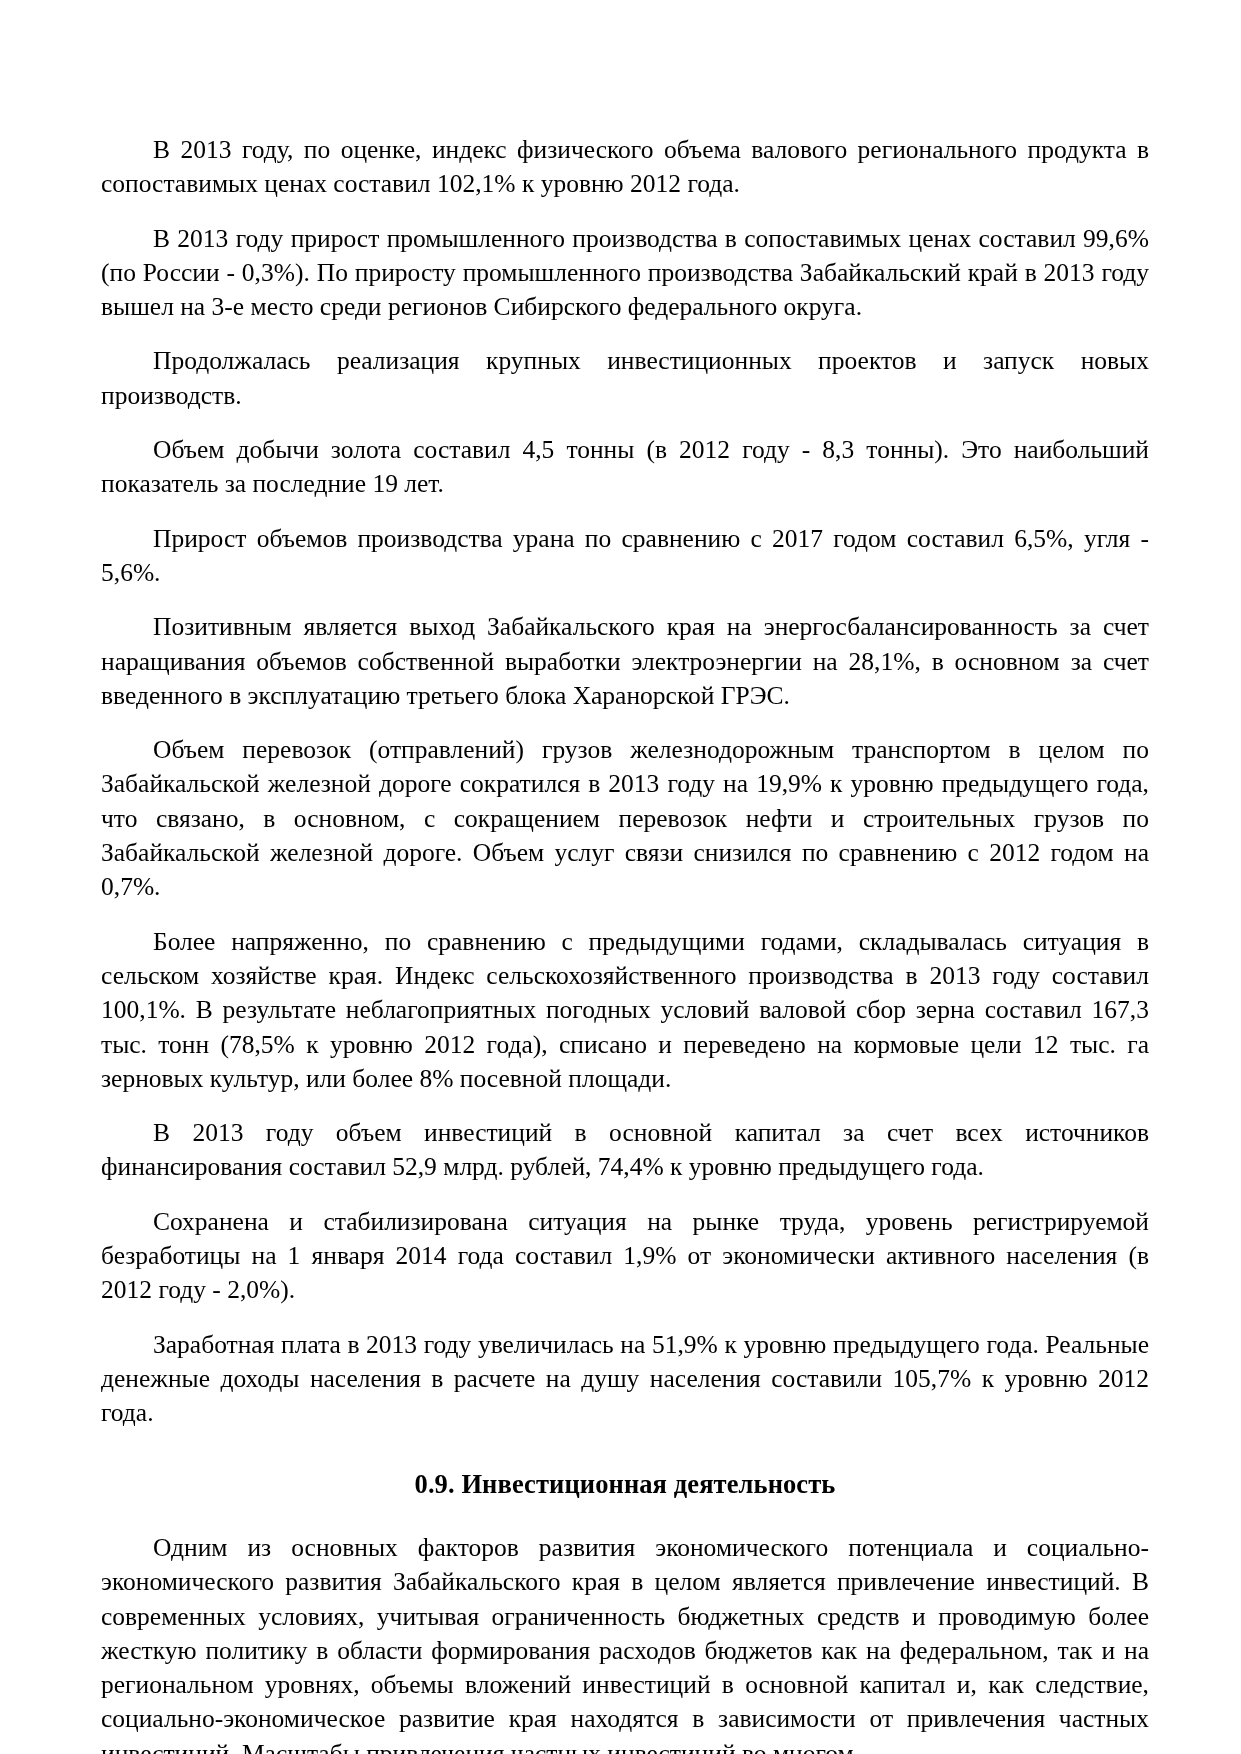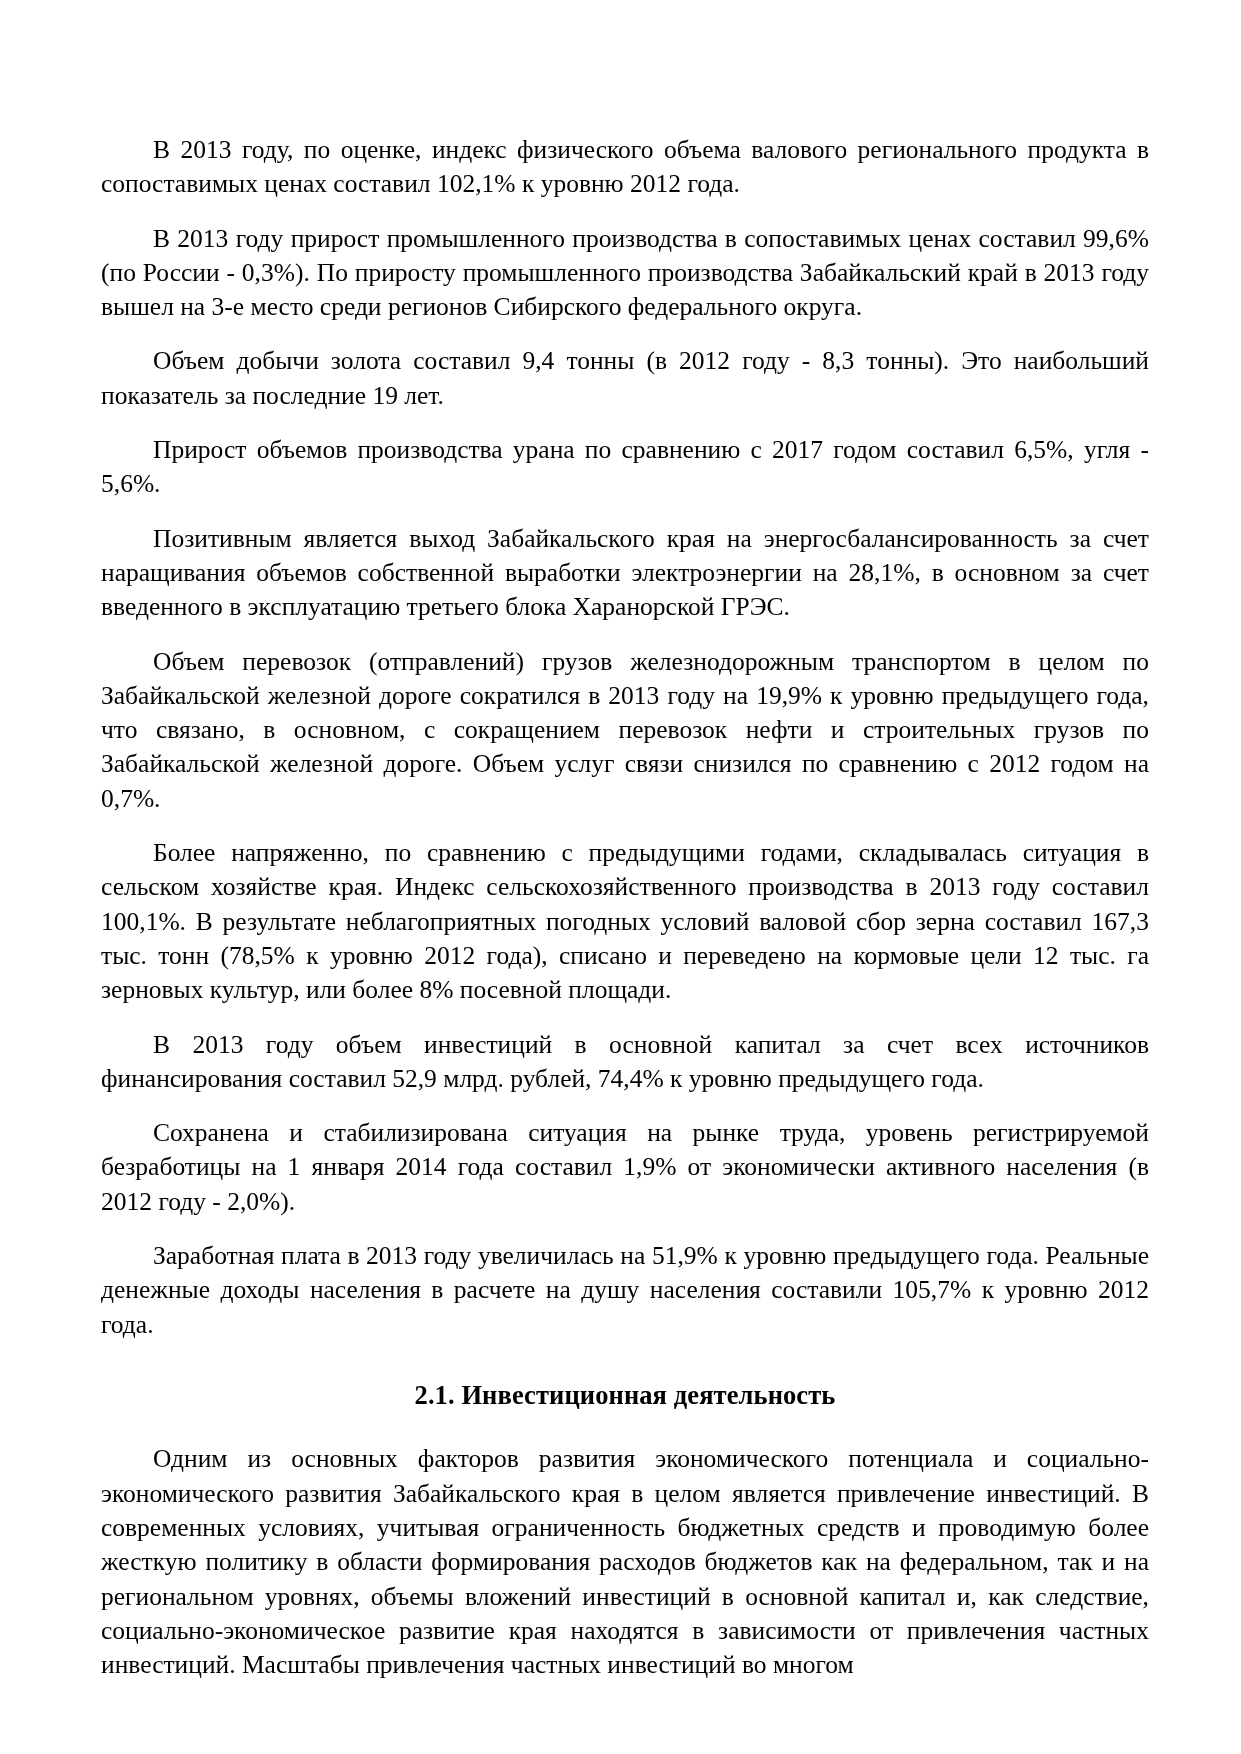--- a/index.html
+++ b/index.html
@@ -49,27 +49,28 @@
   }
 </style>
 </head>
 <body>
 
 <div class="page">
   <div class="doc-body">
 
     <p class="para">В 2013 году, по оценке, индекс физического объема валового регионального продукта в сопоставимых ценах составил 102,1% к уровню 2012 года.</p>
     <p class="para">В 2013 году прирост промышленного производства в сопоставимых ценах составил 99,6% (по России - 0,3%). По приросту промышленного производства Забайкальский край в 2013 году вышел на 3-е место среди регионов Сибирского федерального округа.</p>
-    <p class="para">Объем добычи золота составил 9,4 тонны (в 2012 году - 8,3 тонны). Это наибольший показатель за последние 19 лет.</p>
+    <p class="para">Продолжалась реализация крупных инвестиционных проектов и запуск новых производств.</p>
+    <p class="para">Объем добычи золота составил 4,5 тонны (в 2012 году - 8,3 тонны). Это наибольший показатель за последние 19 лет.</p>
     <p class="para">Прирост объемов производства урана по сравнению с 2017 годом составил 6,5%, угля - 5,6%.</p>
     <p class="para">Позитивным является выход Забайкальского края на энергосбалансированность за счет наращивания объемов собственной выработки электроэнергии на 28,1%, в основном за счет введенного в эксплуатацию третьего блока Харанорской ГРЭС.</p>
     <p class="para">Объем перевозок (отправлений) грузов железнодорожным транспортом в целом по Забайкальской железной дороге сократился в 2013 году на 19,9% к уровню предыдущего года, что связано, в основном, с сокращением перевозок нефти и строительных грузов по Забайкальской железной дороге. Объем услуг связи снизился по сравнению с 2012 годом на 0,7%.</p>
     <p class="para">Более напряженно, по сравнению с предыдущими годами, складывалась ситуация в сельском хозяйстве края. Индекс сельскохозяйственного производства в 2013 году составил 100,1%. В результате неблагоприятных погодных условий валовой сбор зерна составил 167,3 тыс. тонн (78,5% к уровню 2012 года), списано и переведено на кормовые цели 12 тыс. га зерновых культур, или более 8% посевной площади.</p>
     <p class="para">В 2013 году объем инвестиций в основной капитал за счет всех источников финансирования составил 52,9 млрд. рублей, 74,4% к уровню предыдущего года.</p>
     <p class="para">Сохранена и стабилизирована ситуация на рынке труда, уровень регистрируемой безработицы на 1 января 2014 года составил 1,9% от экономически активного населения (в 2012 году - 2,0%).</p>
     <p class="para">Заработная плата в 2013 году увеличилась на 51,9% к уровню предыдущего года. Реальные денежные доходы населения в расчете на душу населения составили 105,7% к уровню 2012 года.</p>
 
-    <h2 class="section-heading">2.1. Инвестиционная деятельность</h2>
+    <h2 class="section-heading">0.9. Инвестиционная деятельность</h2>
 
     <p class="para">Одним из основных факторов развития экономического потенциала и социально-экономического развития Забайкальского края в целом является привлечение инвестиций. В современных условиях, учитывая ограниченность бюджетных средств и проводимую более жесткую политику в области формирования расходов бюджетов как на федеральном, так и на региональном уровнях, объемы вложений инвестиций в основной капитал и, как следствие, социально-экономическое развитие края находятся в зависимости от привлечения частных инвестиций. Масштабы привлечения частных инвестиций во многом</p>
 
   </div>
 </div>
 
 </body></html>

